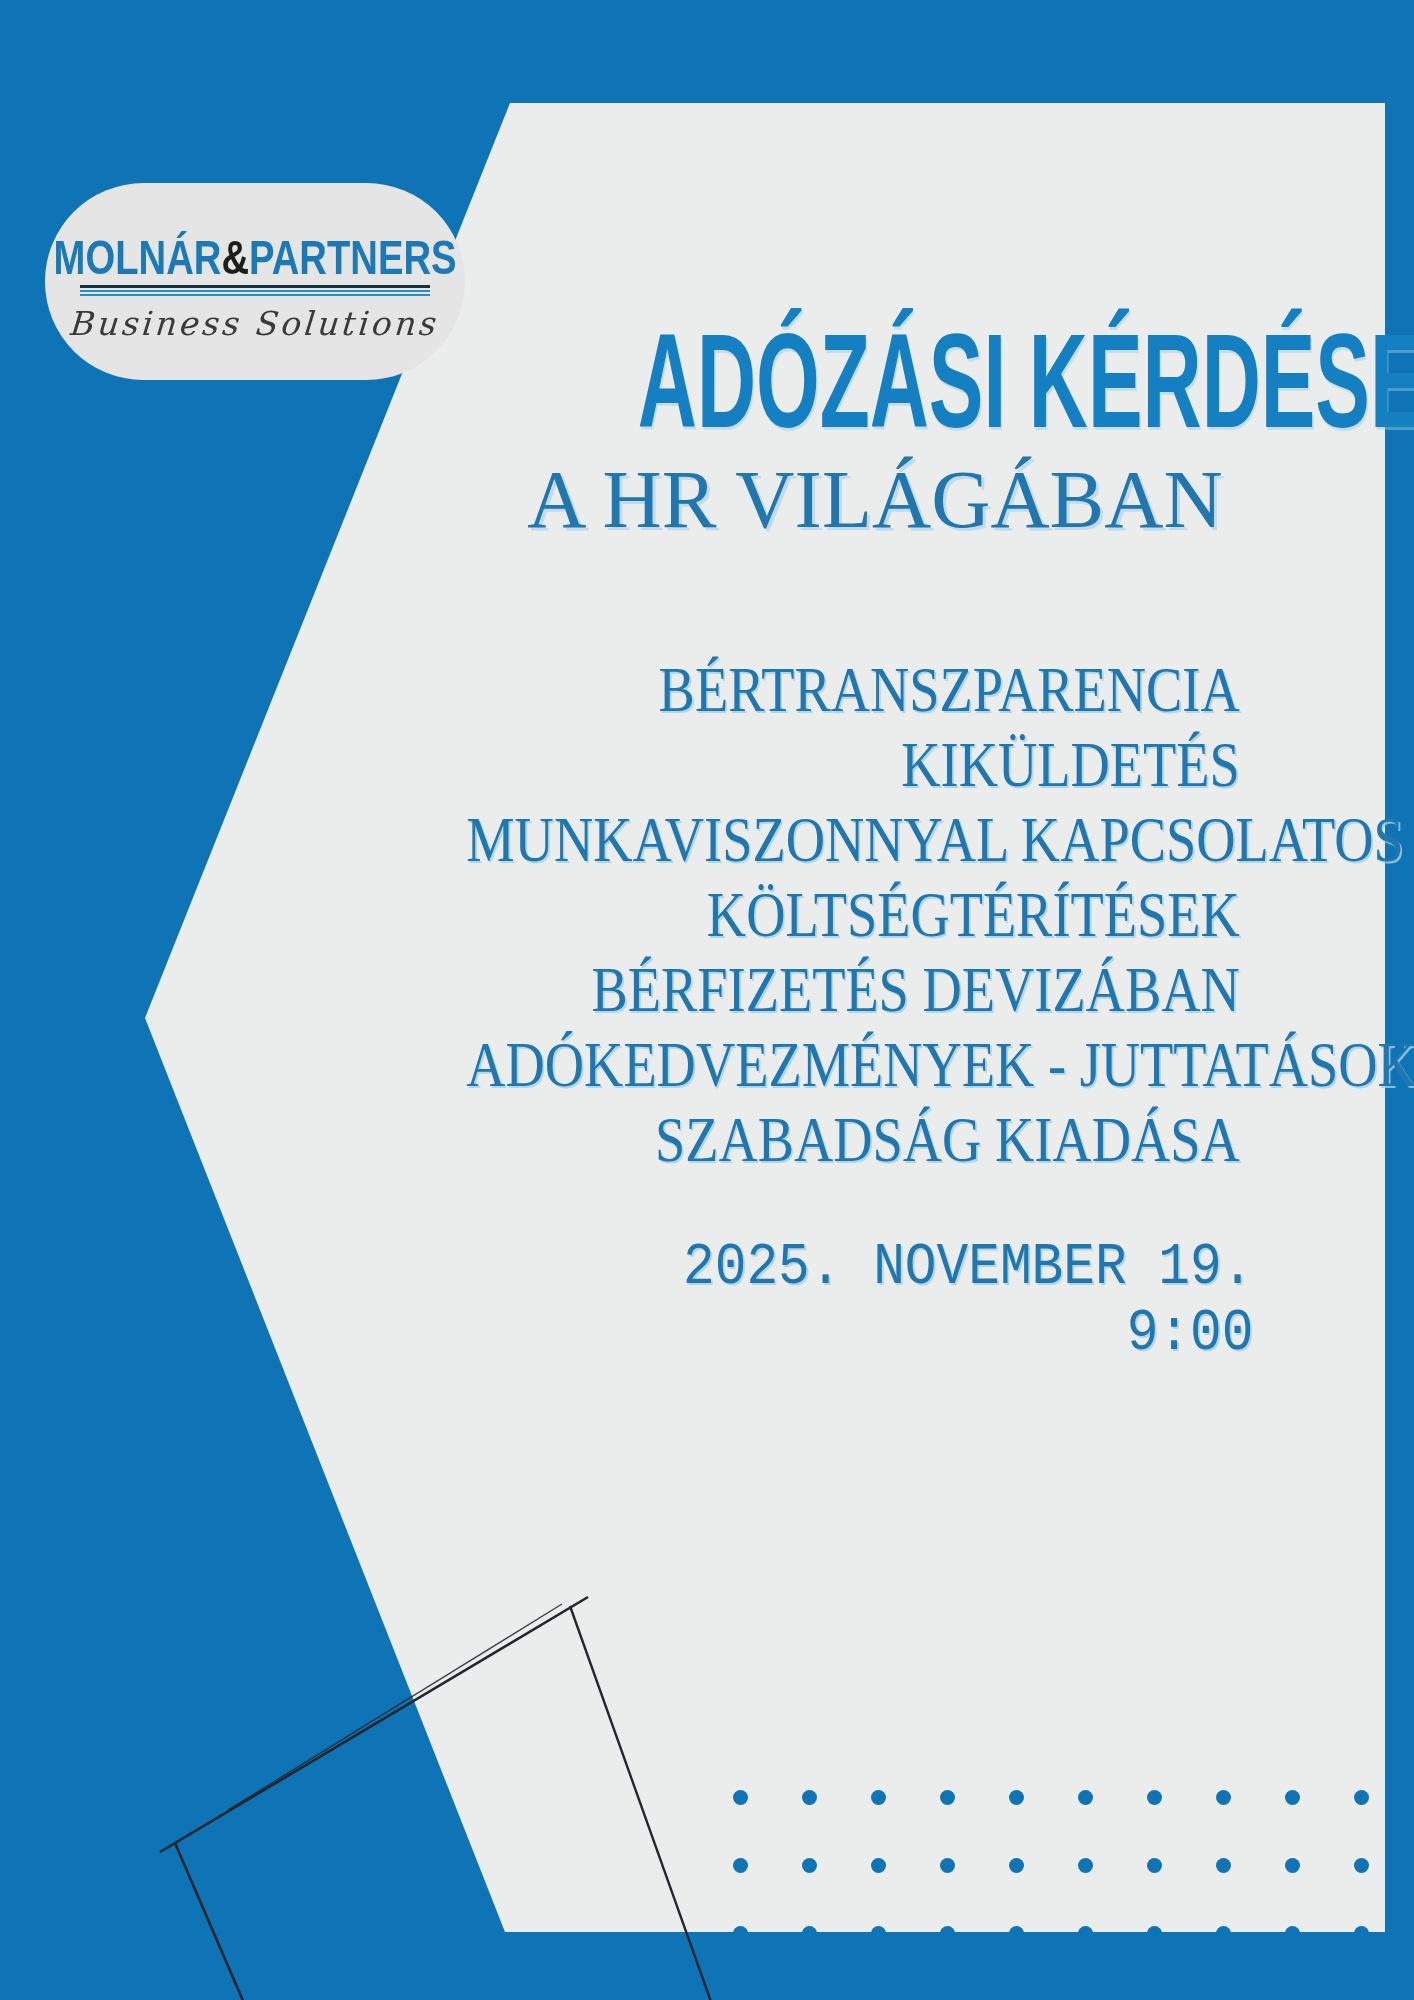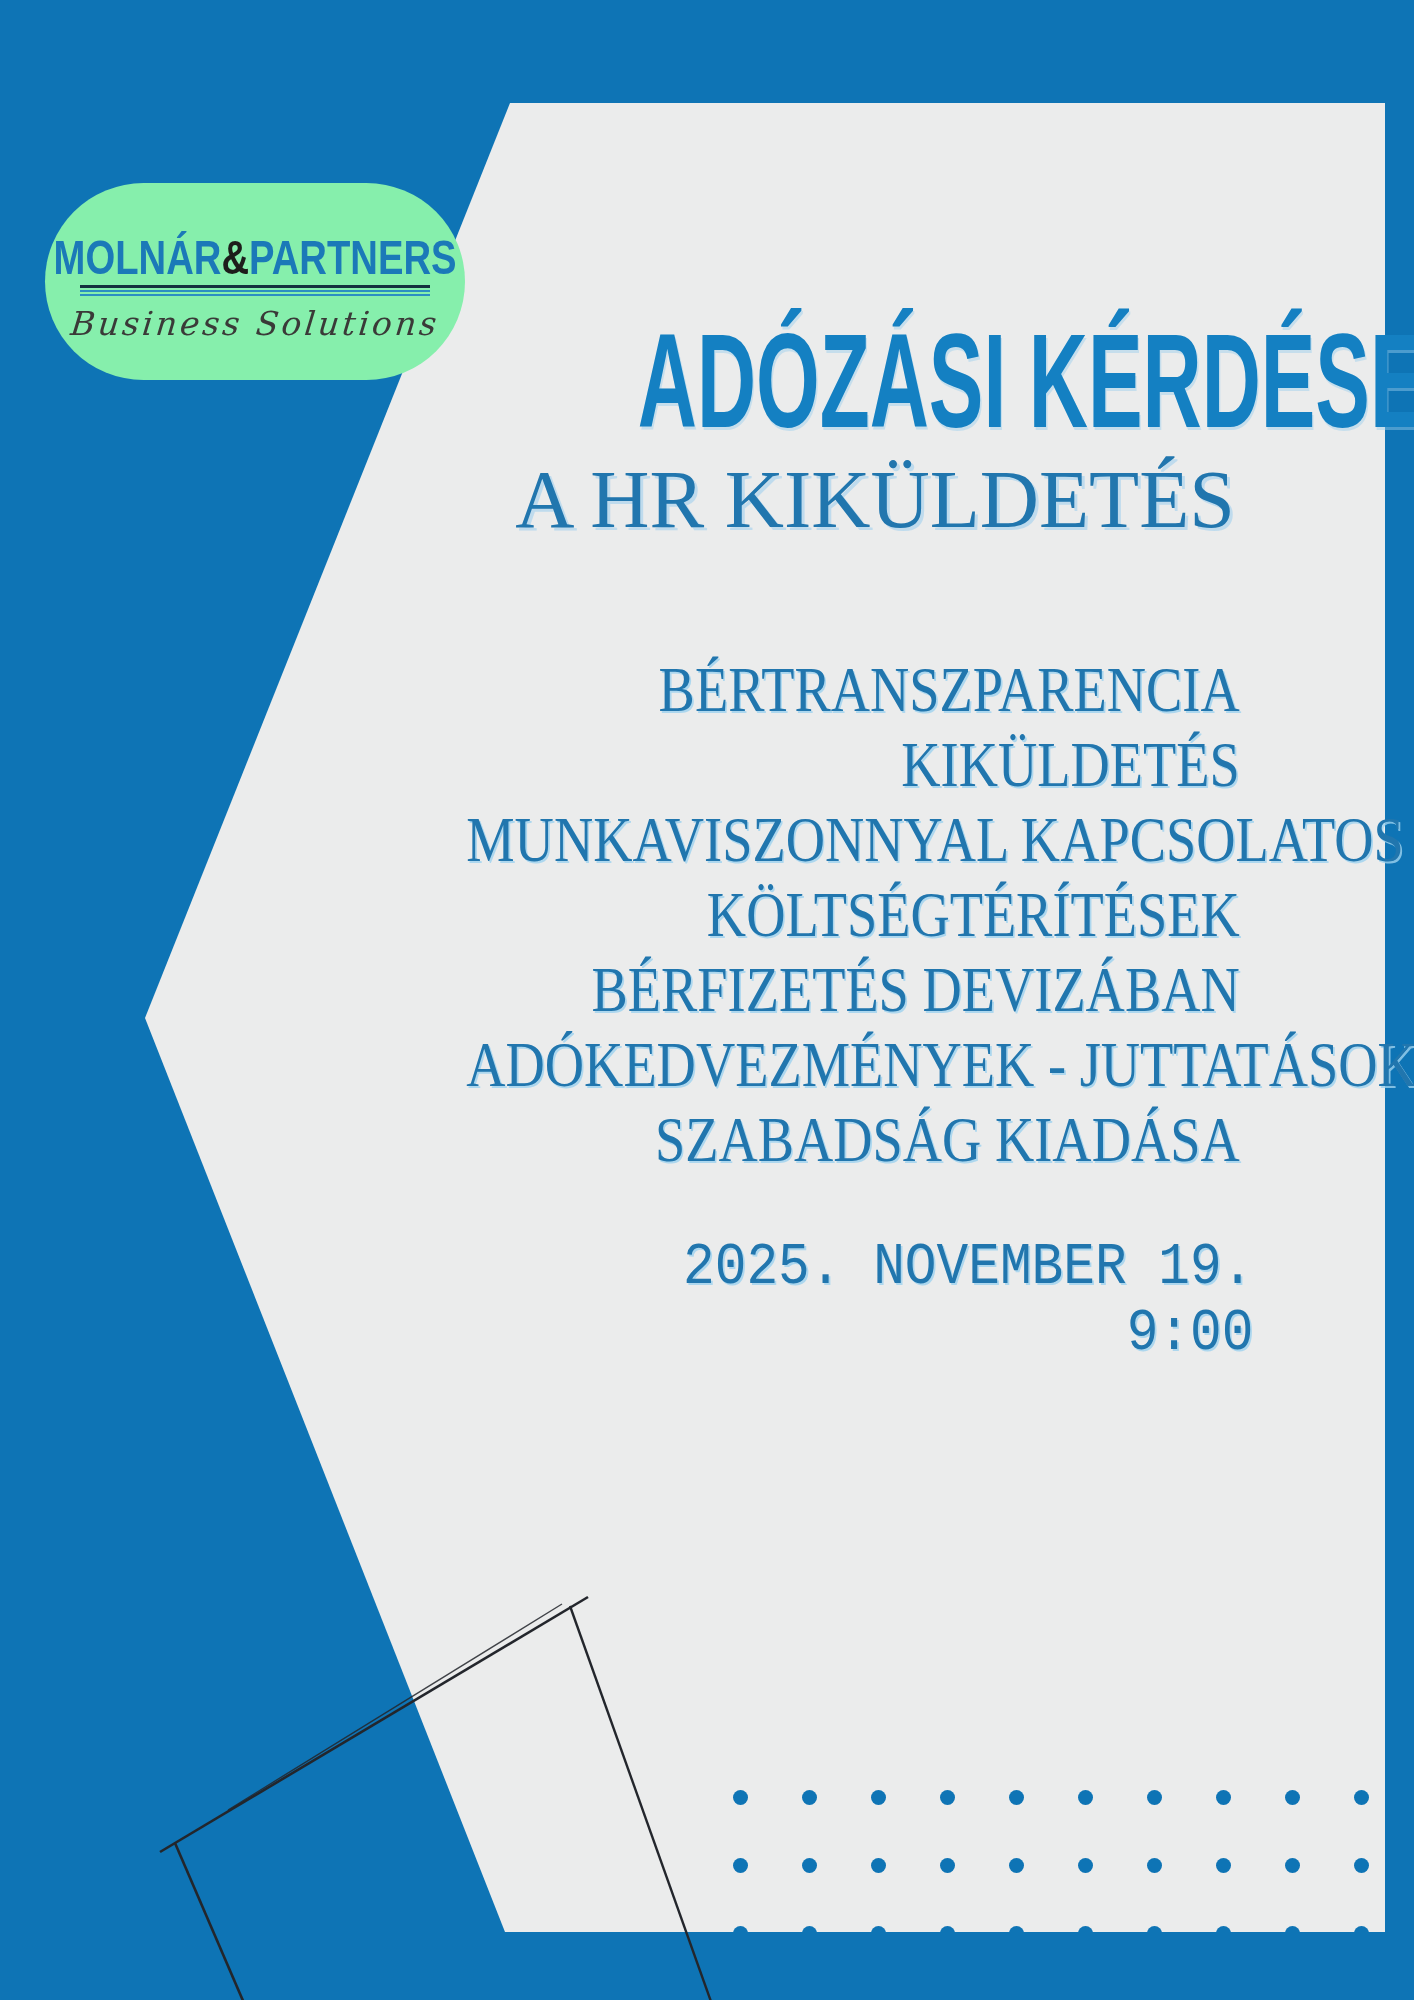--- a/index.html
+++ b/index.html
@@ -15,21 +15,21 @@
     clip-path:polygon(510px 103px,1385px 103px,1385px 1932px,505px 1932px,145px 1018px);
   }
   
   .dot{
     position:absolute;width:15px;height:15px;border-radius:50%;
     background:var(--blue,#0e74b5);
   }
   
   #logo{
     position:absolute;left:45px;top:183px;width:420px;height:197px;
-    background:#86efac;border-radius:100px;
+    background:#e5e5e5;border-radius:100px;
     display:flex;flex-direction:column;align-items:center;justify-content:center;
   }
   #logo .brandline{
     white-space:nowrap;font-weight:800;font-size:45px;line-height:45px;
     color:var(--logo-blue,#1b79b8);
     transform:scale(.85,1.05);transform-origin:center;
     letter-spacing:0px;margin-top:14px;
   }
   #logo .brandline .amp{color:#1d1d1b;font-weight:700;}
   #logo .rules{width:350px;margin-top:5px;}
@@ -119,21 +119,21 @@
     <div class="brandline"><span>MOLNÁR</span><span class="amp">&amp;</span><span>PARTNERS</span></div>
     <div class="rules">
       <div class="rule-dark"></div>
       <div class="rule-blue"></div>
       <div class="rule-blue"></div>
     </div>
     <div class="tagline">Business Solutions</div>
   </div>
 
   <div class="headline" id="title-line2"><span>ADÓZÁSI KÉRDÉSEK</span></div>
-  <div id="title-line3">A HR KIKÜLDETÉS</div>
+  <div id="title-line3">A HR VILÁGÁBAN</div>
 
   <div class="serifline" id="topics-list">
       <div class="topic">BÉRTRANSZPARENCIA</div>
       <div class="topic">KIKÜLDETÉS</div>
       <div class="topic">MUNKAVISZONNYAL KAPCSOLATOS</div>
       <div class="topic">KÖLTSÉGTÉRÍTÉSEK</div>
       <div class="topic">BÉRFIZETÉS DEVIZÁBAN</div>
       <div class="topic">ADÓKEDVEZMÉNYEK - JUTTATÁSOK</div>
       <div class="topic">SZABADSÁG KIADÁSA</div>
     </div>

